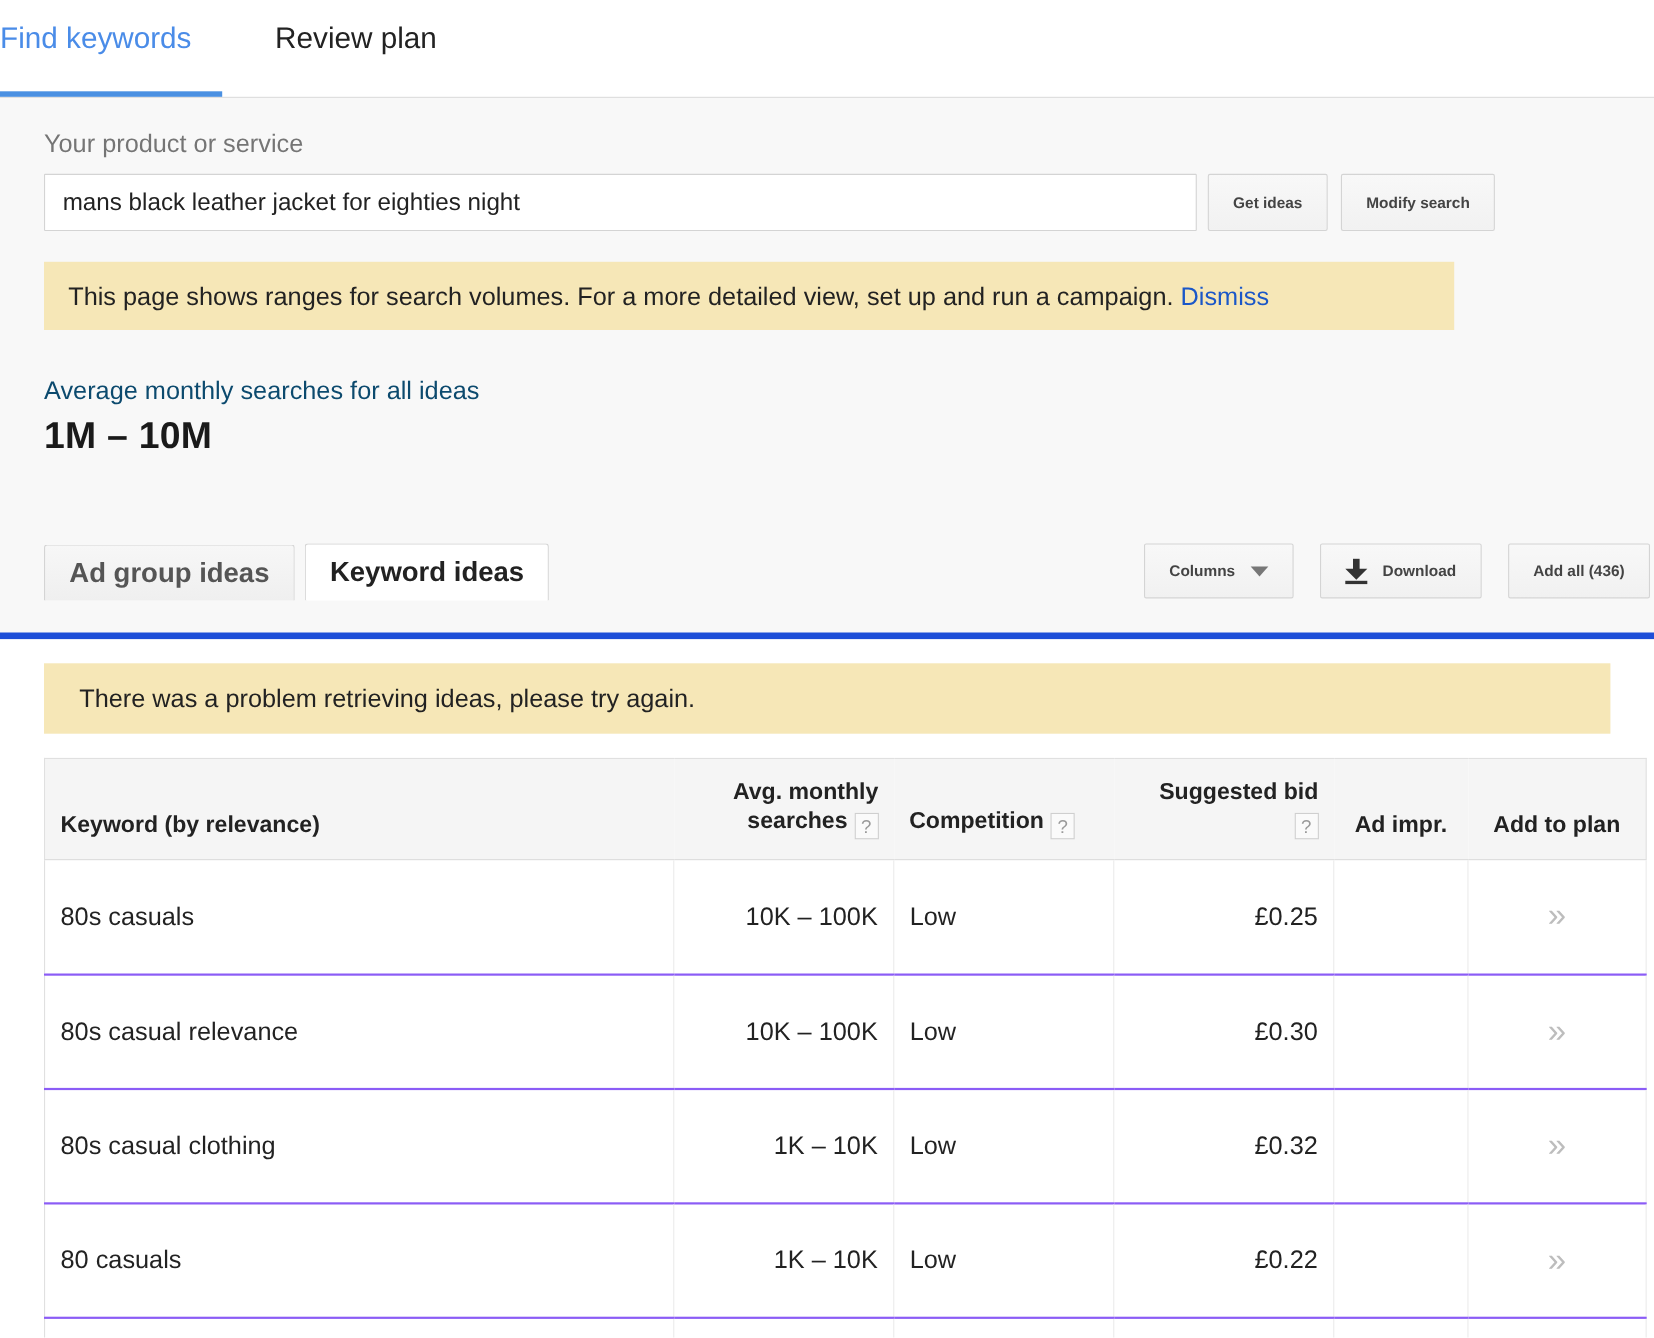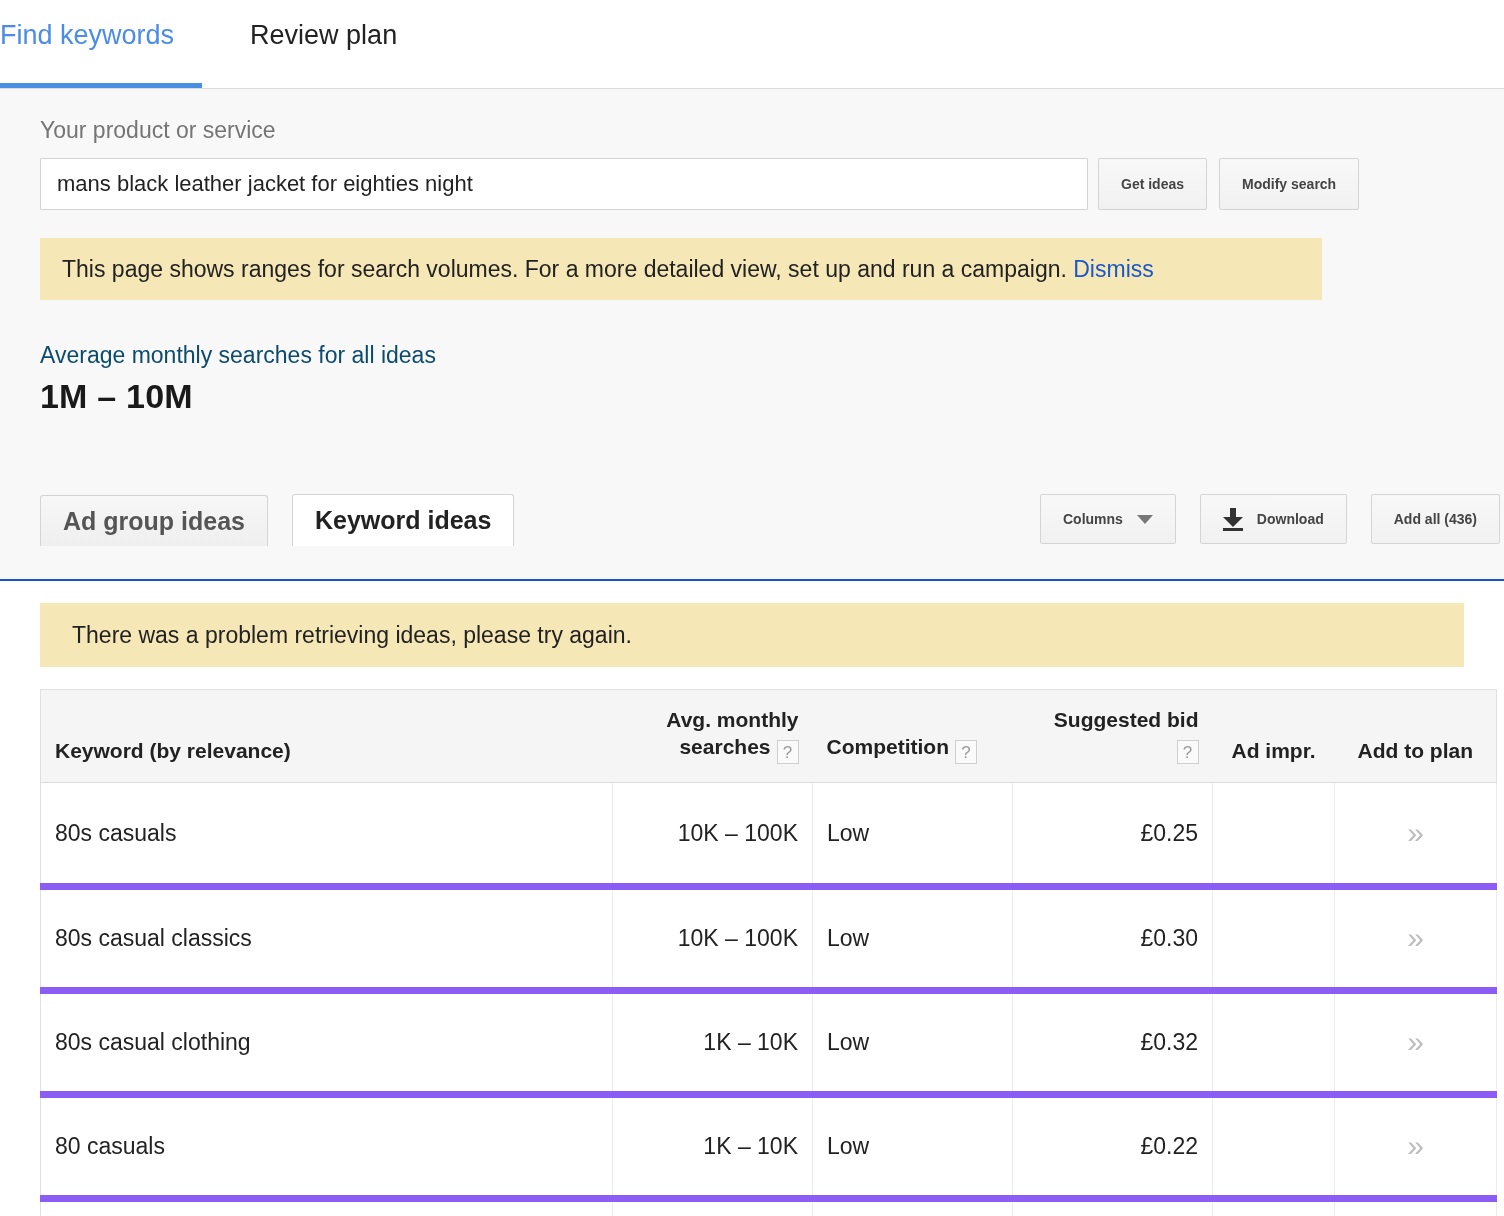--- a/index.html
+++ b/index.html
@@ -36,21 +36,21 @@
     left: 0; bottom: -36px;
     height: 5px;
     background: #4a90e2;
     width: 100%;
   }
   .toptab.second { margin-left: 48px; }
 
   
   .query-panel {
     background: #f8f8f8;
-    border-bottom: 2px solid #1d4ed8;
+    border-bottom: 6px solid #1d4ed8;
     padding: 28px 0 0 40px;
     height: 492px;
   }
   .field-label {
     font-size: 23px;
     color: #757575;
     margin-bottom: 14px;
   }
   .search-row { display: flex; align-items: flex-end; }
   .search-input {
@@ -131,21 +131,21 @@
     padding: 12px 22px 12px;
     cursor: pointer;
     border-radius: 3px 3px 0 0;
     line-height: 26px;
     white-space: nowrap;
   }
   .subtab.active {
     background: #ffffff;
     color: #222222;
     padding-bottom: 13px;
-    margin-left: 24px;
+    margin-left: 9px;
     position: relative;
     z-index: 3;
   }
   .toolbar {
     position: absolute;
     right: 4px;
     bottom: 2px;
     display: flex;
     align-items: center;
   }
@@ -238,21 +238,21 @@
     text-align: center;
     vertical-align: -4px;
     margin-left: 6px;
     cursor: pointer;
   }
 
   table.kw tbody td {
     font-size: 23px;
     color: #222222;
     height: 104px;
-    border-bottom: 7px solid #8b5cf6;
+    border-bottom: 2px solid #8b5cf6;
     border-right: 1px solid #ececec;
     padding: 0 14px;
     vertical-align: middle;
     background: #ffffff;
   }
   td.t-keyword { text-align: left; padding-left: 16px; }
   td.t-vol     { text-align: right; }
   td.t-comp    { text-align: left; padding-left: 14px; }
   td.t-bid     { text-align: right; }
   td.t-impr    { text-align: center; }
@@ -355,21 +355,21 @@
     <tbody id="kw-body">
         <tr>
           <td class="t-keyword"><span>80s casuals</span></td>
           <td class="t-vol"><span>10K – 100K</span></td>
           <td class="t-comp"><span>Low</span></td>
           <td class="t-bid"><span>£0.25</span></td>
           <td class="t-impr"><span></span></td>
           <td class="t-add"><span class="chev">»</span></td>
         </tr>
         <tr>
-          <td class="t-keyword"><span>80s casual classics</span></td>
+          <td class="t-keyword"><span>80s casual relevance</span></td>
           <td class="t-vol"><span>10K – 100K</span></td>
           <td class="t-comp"><span>Low</span></td>
           <td class="t-bid"><span>£0.30</span></td>
           <td class="t-impr"><span></span></td>
           <td class="t-add"><span class="chev">»</span></td>
         </tr>
         <tr>
           <td class="t-keyword"><span>80s casual clothing</span></td>
           <td class="t-vol"><span>1K – 10K</span></td>
           <td class="t-comp"><span>Low</span></td>

